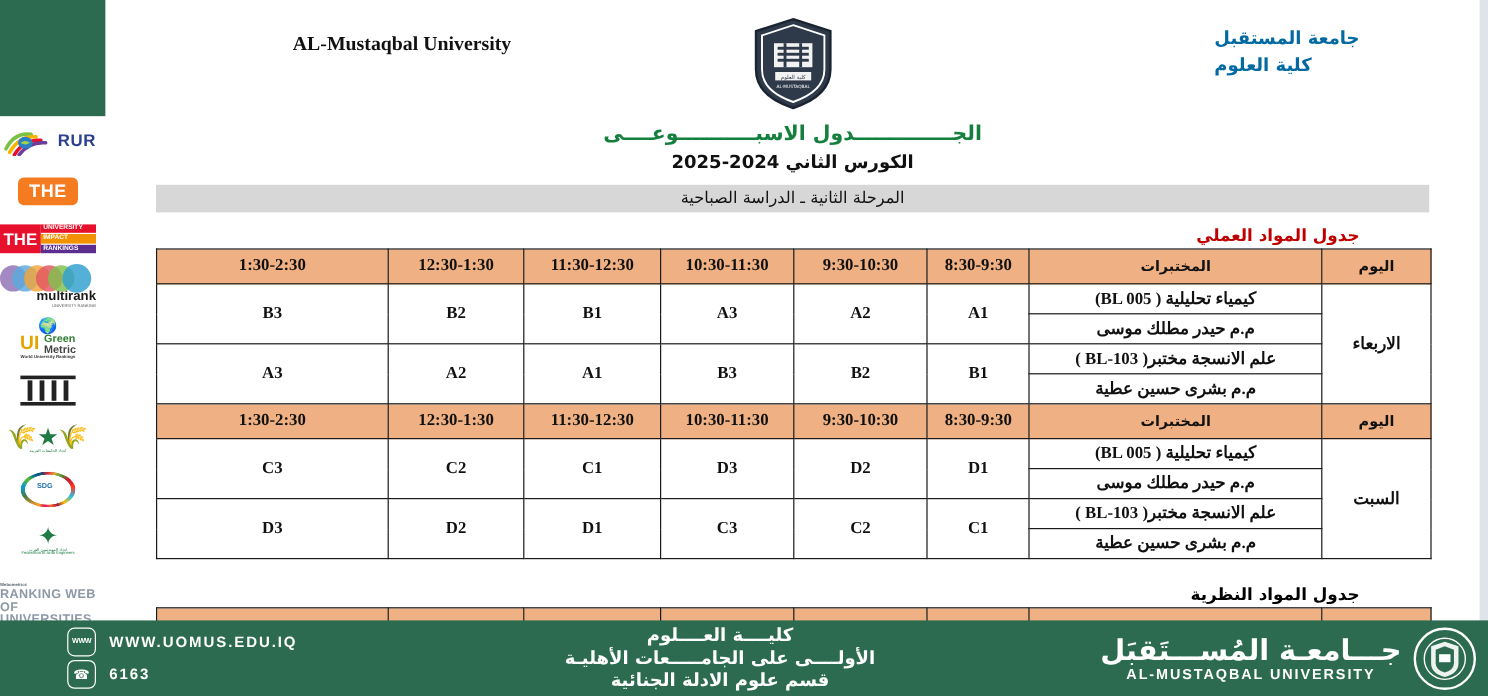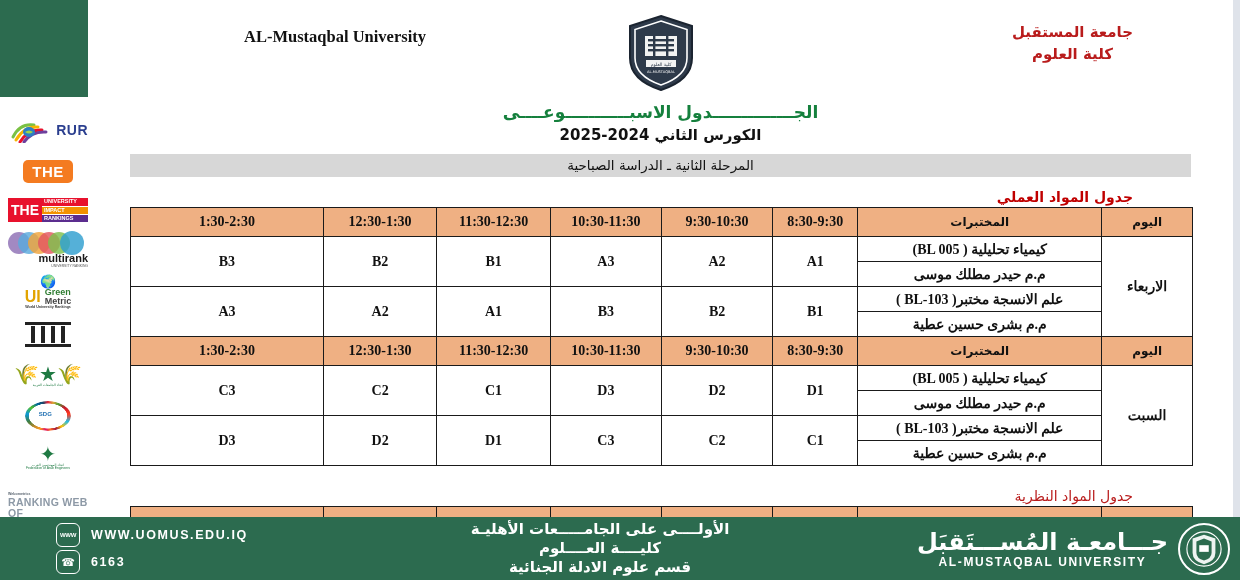--- a/index.html
+++ b/index.html
@@ -18,22 +18,22 @@
   .green-panel {
     position: absolute; left: 0; top: 0;
     width: 88px; height: 97px;
     background: #2c6b4f;
   }
   .side-rail {
     position: absolute; left: 0; top: 97px;
     width: 88px; height: 420px;
     background: #ffffff;
     display: flex; flex-direction: column;
-    align-items: flex-end;
-    padding-top: 16px;
+    align-items: flex-start;
+    padding-top: 3px;
     box-sizing: border-box;
   }
   .logo-slot {
     width: 80px; height: 38px;
     display: flex; align-items: center; justify-content: center;
     margin-bottom: 2px;
     position: relative;
   }
 
   
@@ -163,23 +163,23 @@
     position: relative; height: 100px;
   }
   .hdr-en {
     position: absolute; left: 82px; top: 26px;
     font-family: "Liberation Serif", serif;
     font-weight: bold; font-size: 16.5px; color: #111;
     line-height: 21px; text-align: center; width: 330px;
   }
   .hdr-ar {
     position: absolute; right: 100px; top: 21px;
-    direction: rtl; text-align: center;
-    font-family: "DejaVu Sans", sans-serif;
-    font-weight: bold; font-size: 15px; color: #b91c1c;
+    direction: rtl; text-align: left;
+    font-family: "DejaVu Sans", sans-serif;
+    font-weight: bold; font-size: 15px; color: #0369a1;
     line-height: 22px;
   }
   .crest {
     position: absolute; left: 50%; top: 14px;
     transform: translateX(-50%);
     width: 70px; height: 78px;
   }
 
   .title-line {
     text-align: center;
@@ -255,23 +255,23 @@
   td.day {
     font-family: "DejaVu Sans", sans-serif;
     direction: rtl; font-size: 13px; font-weight: bold; margin-top: 39px;
   }
 
   .spacer-white { height: 14px; }
 
   .section-title2 {
     margin: 8px 100px 0 0;
     text-align: right; direction: rtl;
-    color: #b91c1c;
-    font-family: "DejaVu Sans", sans-serif;
-    font-weight: normal; font-size: 14px;
+    color: #000000;
+    font-family: "DejaVu Sans", sans-serif;
+    font-weight: bold; font-size: 14px;
   }
   table.sched2 {
     border-collapse: collapse; table-layout: fixed;
     margin: 2px 40px 0 42px; width: 1063px;
   }
   table.sched2 td {
     background: #efb083;
     border: 1.6px solid #1a1a1a;
     height: 14px;
   }
@@ -603,22 +603,22 @@
           </span>
         <span class="f-txt">WWW.UOMUS.EDU.IQ</span>
       </div>
       <div class="f-row">
         <span class="f-ico">☎</span>
         <span class="f-txt">6163</span>
       </div>
     </div>
 
     <div class="f-center">
+      <div>كليــــة العــــلوم</div>
       <div>الأولــــى على الجامـــــعات الأهليـة</div>
-      <div>كليــــة العــــلوم</div>
       <div>قسم علوم الادلة الجنائية</div>
     </div>
 
     <div class="f-brand">
       <div class="names">
         <div class="ar">جـــامعـة المُســـتَقبَل</div>
         <div class="en">AL-MUSTAQBAL UNIVERSITY</div>
       </div>
       <div class="f-seal">
         <svg viewBox="0 0 40 40" width="38" height="38">

